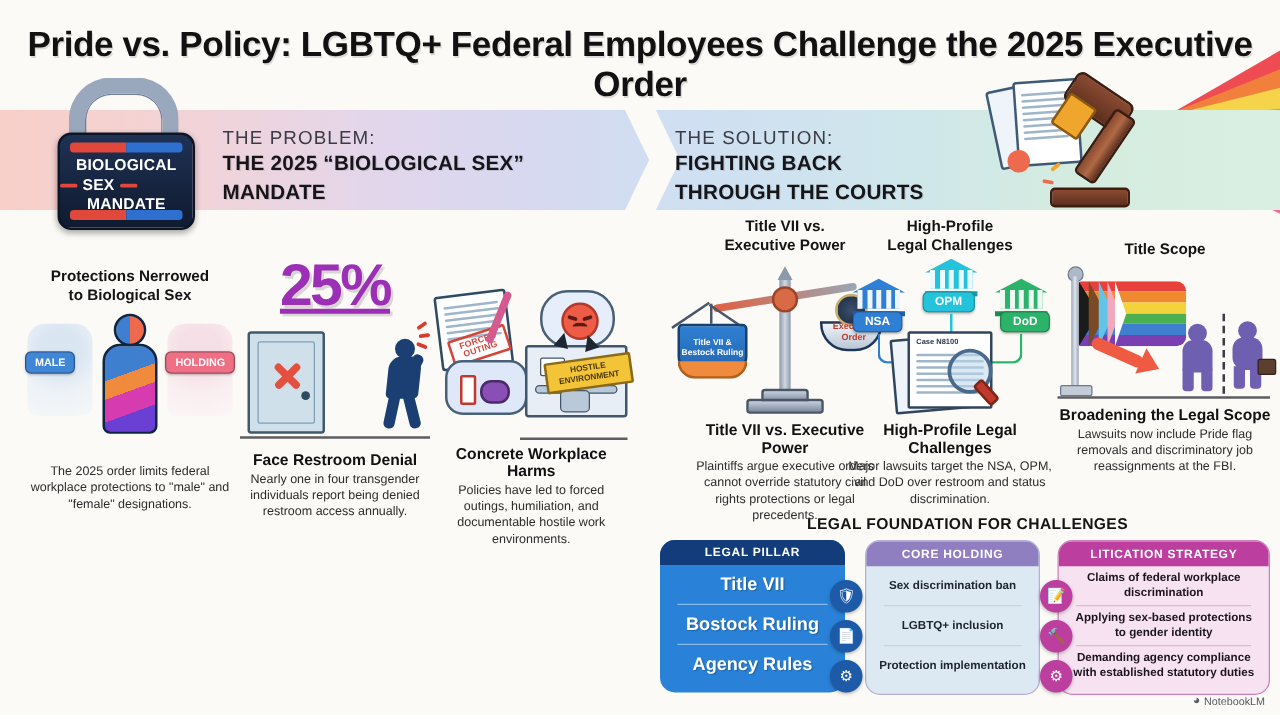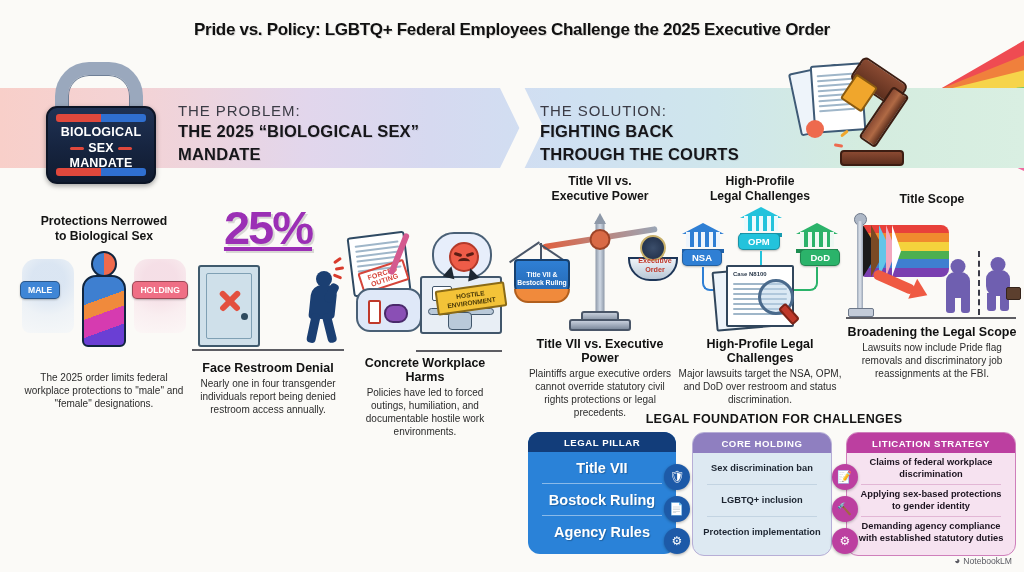--- a/index.html
+++ b/index.html
@@ -12,21 +12,21 @@
   }
   #stage{position:absolute;inset:0;width:1024px;height:572px;overflow:hidden;background:#fbfaf7;}
 
   
   .rays{position:absolute;right:0;top:40px;width:180px;height:140px;overflow:hidden;pointer-events:none;}
   .ray{position:absolute;right:-10px;transform-origin:100% 50%;height:17px;width:220px;border-radius:2px;}
 
   
   .title{
     position:absolute;left:0;right:0;top:20px;text-align:center;
-    font-size:17px;font-weight:bold;letter-spacing:-.3px;color:#111;
+    font-size:28px;font-weight:bold;letter-spacing:-.3px;color:#111;
     text-shadow:1px 1px 0 rgba(0,0,0,.12);
   }
 
   
   .banner{position:absolute;left:0;top:88px;width:1024px;height:80px;}
   .band{position:absolute;inset:0;
     background:linear-gradient(90deg,#f8cfc9 0%,#f3d3d6 14%,#e2d6ec 30%,#d6d9f0 42%,#cfe0f2 55%,#cfe6ec 70%,#d4ecdf 84%,#d9efe2 100%);}
   .chev{position:absolute;top:0;left:500px;width:44px;height:80px;background:#fbfaf7;
     clip-path:polygon(0 0,56% 0,100% 50%,56% 100%,0 100%,44% 50%);}
   .banner-txt{position:absolute;top:14px;}
@@ -42,21 +42,21 @@
     border:13px solid #9aa8bd;border-bottom:none;border-radius:34px 34px 0 0;
     background:transparent;box-shadow:inset 0 0 0 1px #6f7f96;}
   .lockbody{position:absolute;left:0;top:44px;width:106px;height:74px;border-radius:11px;
     background:linear-gradient(180deg,#1f3254 0%,#16243f 55%,#101b30 100%);
     border:2px solid #0c1526;box-shadow:0 2px 5px rgba(0,0,0,.35);overflow:hidden;}
   .lockstripe{position:absolute;left:8px;right:8px;height:8px;border-radius:3px;display:flex;}
   .lockstripe span{flex:1;}
   .lst-top{top:6px;} .lst-bot{bottom:6px;}
   .lock-lines{position:absolute;left:0;right:0;top:17px;text-align:center;color:#fff;font-weight:bold;
     font-size:12.5px;line-height:1.25;letter-spacing:.2px;}
-  .lock-sex{display:flex;align-items:center;justify-content:center;gap:4px;}
+  .lock-sex{display:flex;align-items:center;justify-content:flex-start;gap:4px;}
   .dash{width:14px;height:3px;background:#e0483c;border-radius:2px;}
 
   
   .col{position:absolute;text-align:center;}
   .col-h{font-size:12.2px;font-weight:bold;line-height:1.2;color:#141414;}
   .col-t{font-size:12.5px;font-weight:bold;color:#111;margin-top:2px;}
   .col-c{font-size:10px;line-height:1.3;color:#2c2c2c;margin-top:2px;font-weight:normal;}
   .art{position:relative;margin:4px auto 0;}
 
   
@@ -324,21 +324,21 @@
         </div>
       </div>
       <div class="bolt" style="left:100px;top:34px;transform:rotate(14deg);"></div>
       <div class="bolt" style="left:122px;top:36px;transform:rotate(-18deg);"></div>
       <div class="floor" style="left:72px;right:4px;bottom:0;"></div>
     </div>
     <div class="col-t" style="margin-top:4px;">Concrete Workplace Harms</div>
     <div class="col-c" style="padding:0 6px;">Policies have led to forced outings, humiliation, and documentable hostile work environments.</div>
   </div>
 
-  <div class="col" style="left:520px;top:174px;width:160px;">
+  <div class="col" style="left:548px;top:174px;width:160px;">
     <div class="col-h">Title VII vs.</div>
     <div class="col-h">Executive Power</div>
     <div class="art" style="width:160px;height:126px;margin-top:4px;">
       <div class="pole" style="top:14px;height:92px;"></div>
       <div style="position:absolute;left:50%;transform:translateX(-50%);top:6px;width:0;height:0;border-left:6px solid transparent;border-right:6px solid transparent;border-bottom:11px solid #8d98a8;"></div>
       <div class="beam" style="left:22px;top:28px;width:116px;"></div>
       <div style="position:absolute;left:50%;transform:translateX(-50%);top:22px;width:17px;height:17px;border-radius:50%;background:#d96a46;border:2px solid #9d4428;"></div>
       <div style="position:absolute;left:20px;top:36px;width:2px;height:16px;background:#4a5668;"></div>
       <div style="position:absolute;left:20px;top:36px;width:36px;height:1.5px;background:#4a5668;transform:rotate(34deg);transform-origin:0 0;"></div>
       <div style="position:absolute;left:20px;top:36px;width:36px;height:1.5px;background:#4a5668;transform:rotate(146deg);transform-origin:0 0;"></div>

